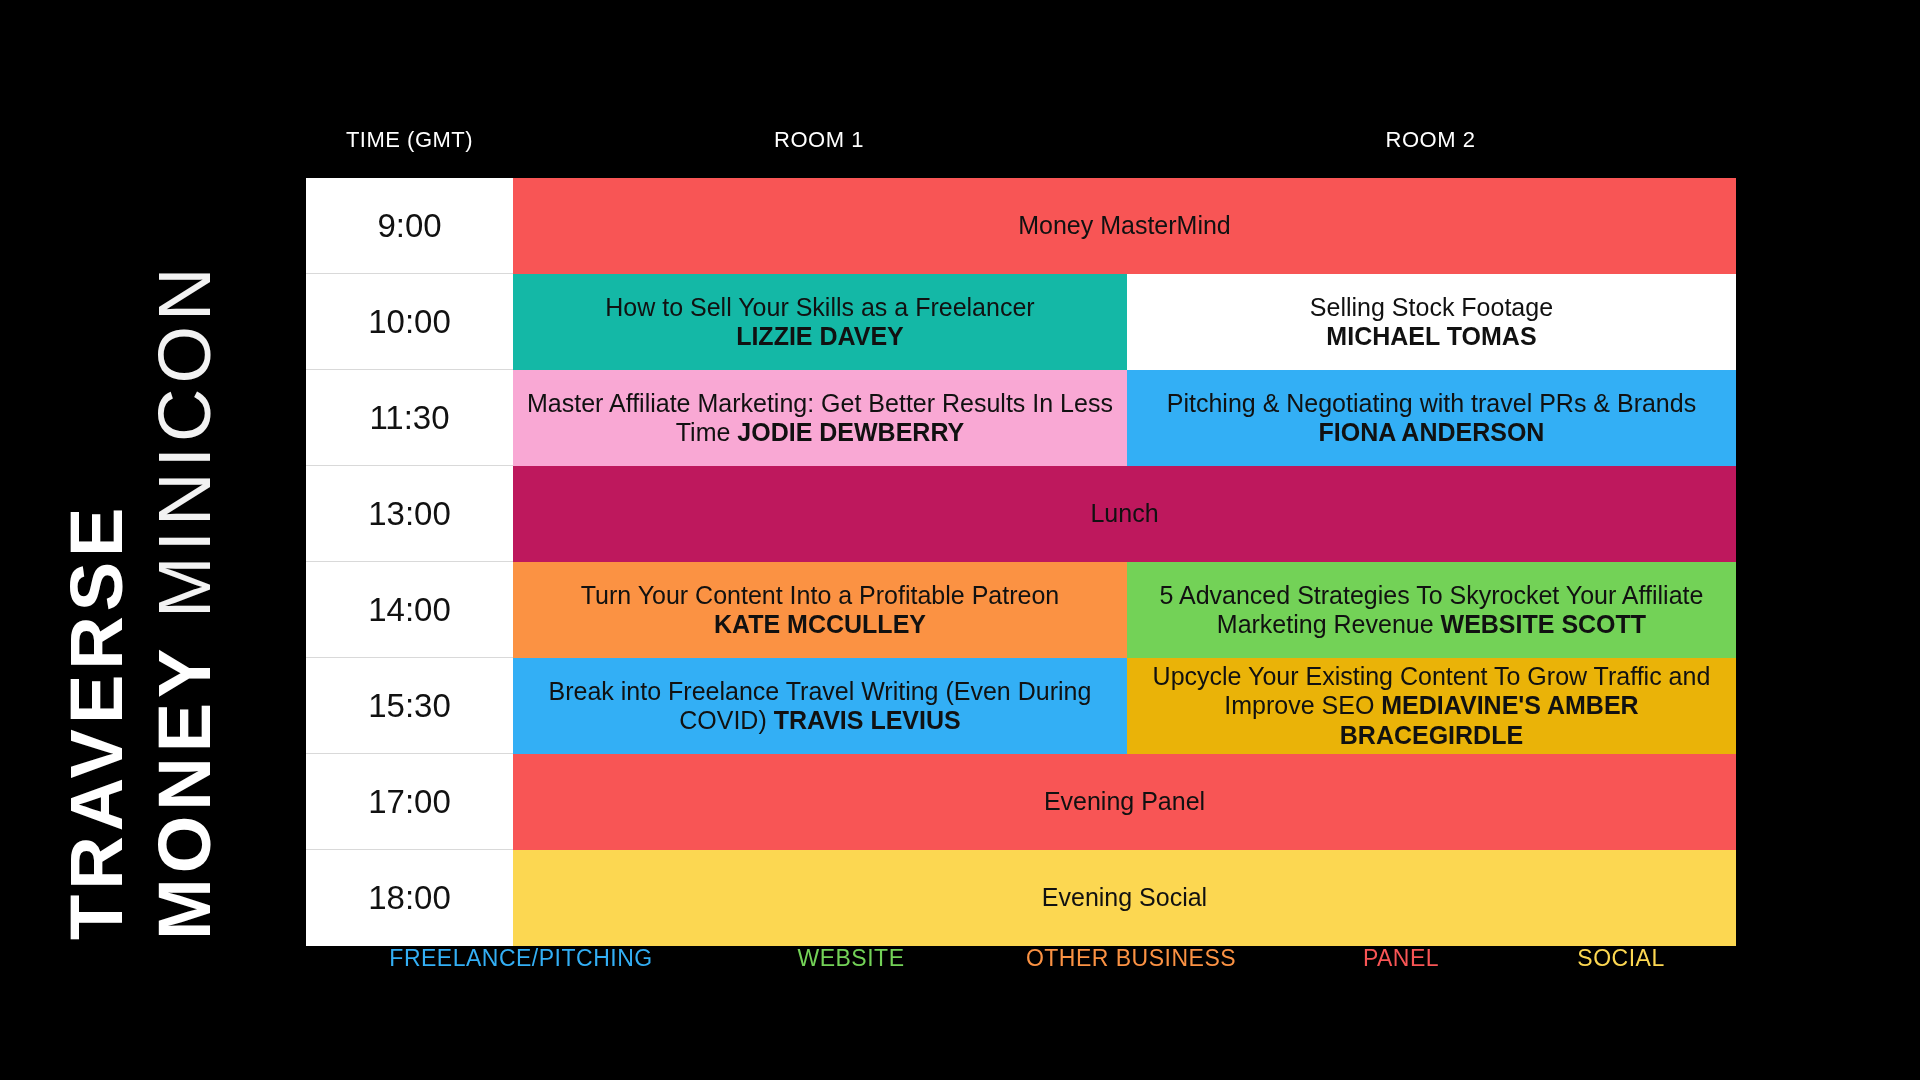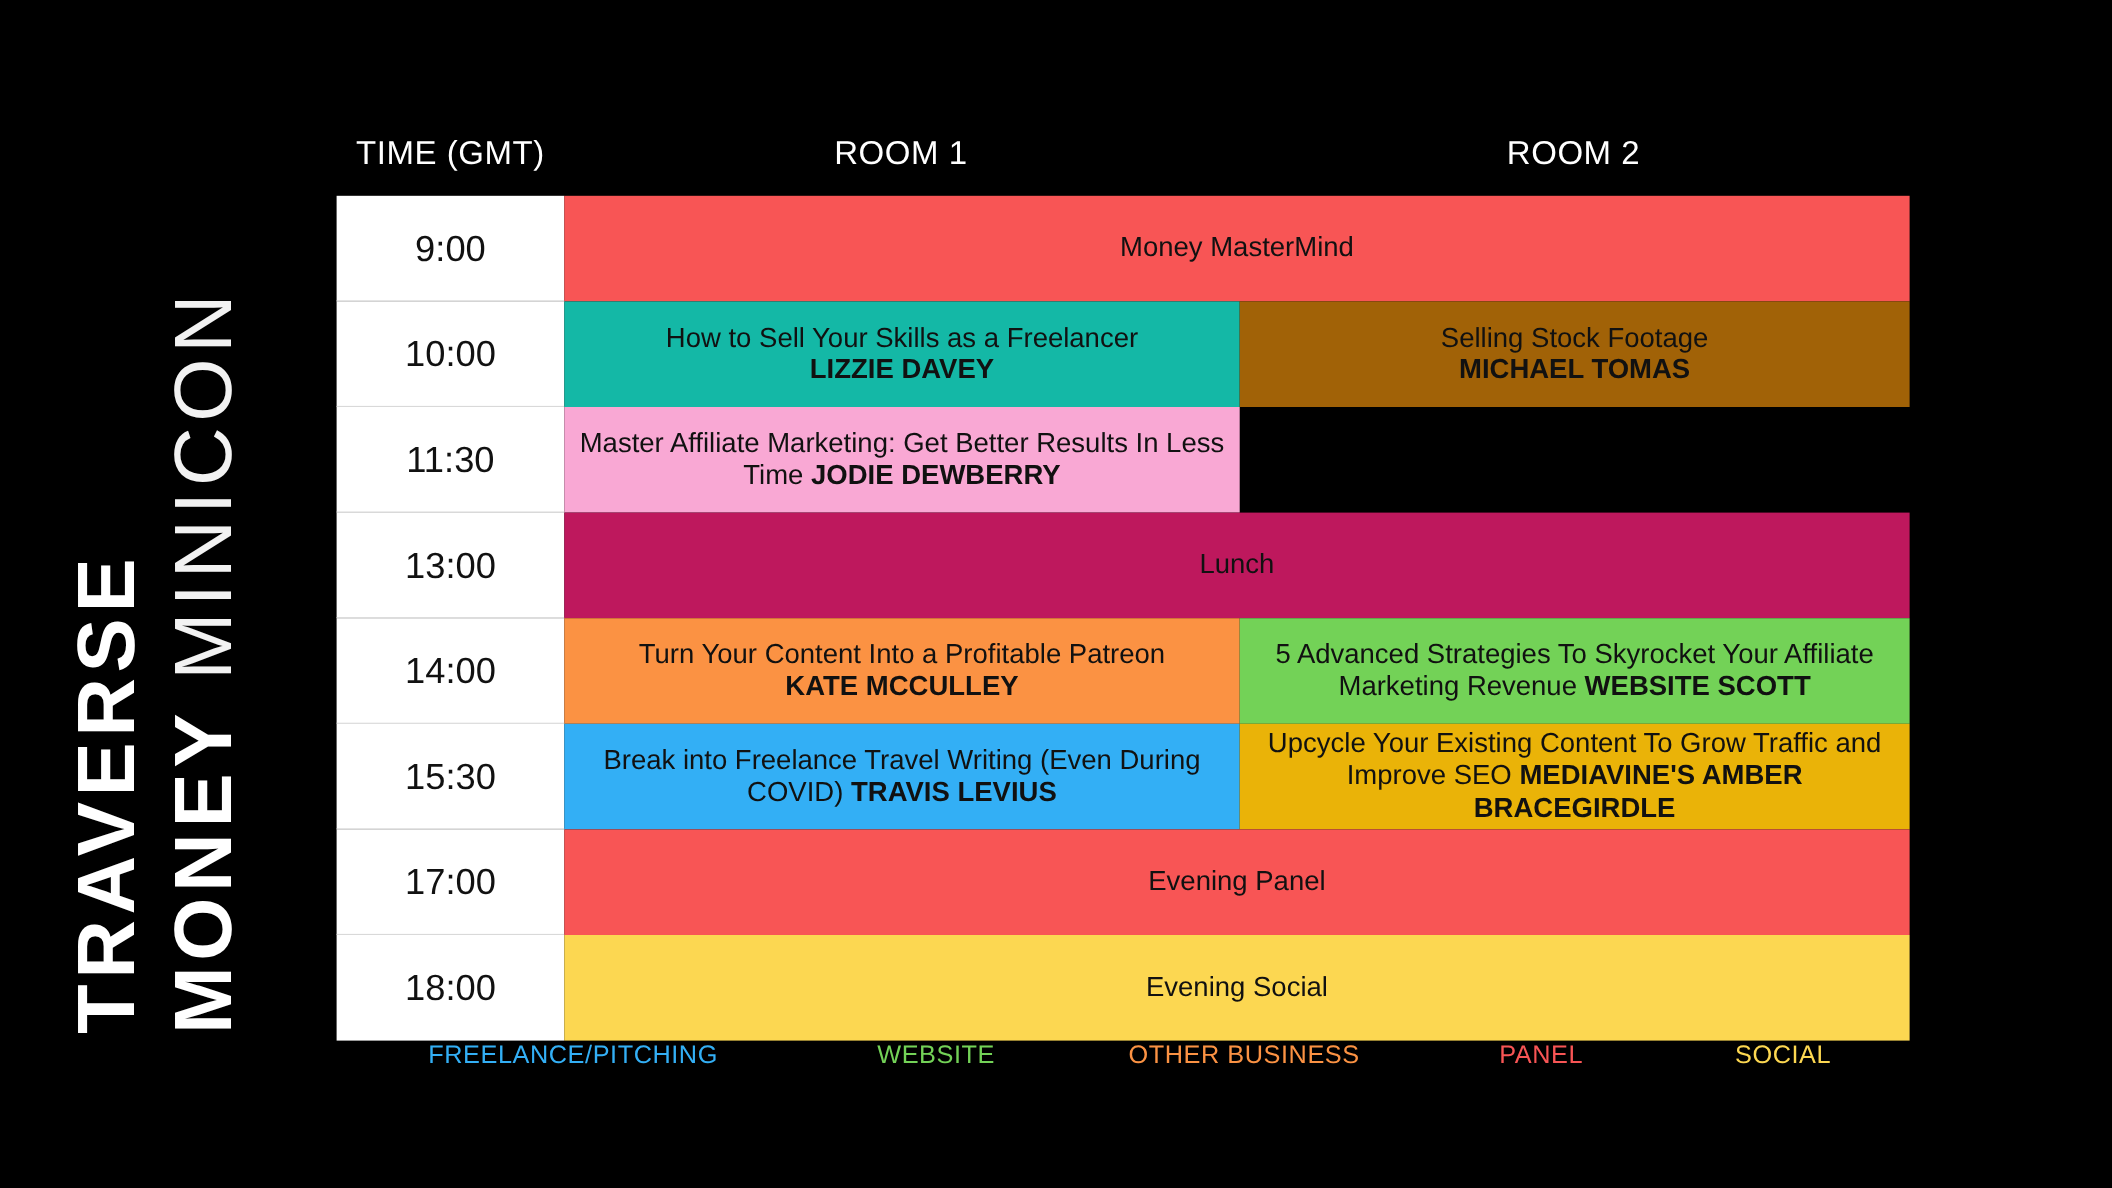--- a/index.html
+++ b/index.html
@@ -48,21 +48,21 @@
 
   
   #col-headers {
     position: absolute;
     left: 306px; top: 110px;
     width: 1430px; height: 60px;
     display: flex;
   }
   .col-head {
     color: #ffffff;
-    font-size: 30px;
+    font-size: 22px;
     font-weight: 400;
     display: flex; align-items: center; justify-content: center;
     letter-spacing: 0.5px;
   }
   #head-time  { width: 207px; }
   #head-room1 { width: 612px; }
   #head-room2 { width: 611px; }
 
   
   #schedule {
@@ -142,31 +142,35 @@
           </div>
         </div>
       </div>
       <div class="row" style="height: 96px;">
         <div class="time-cell">10:00</div>
         <div class="sessions">
           <div class="cell" style="background: #14b8a6; width: 50.2%;">
             <div class="title">How to Sell Your Skills as a Freelancer</div>
             <div class="speaker">LIZZIE DAVEY</div>
           </div>
-          <div class="cell" style="background: #a16207; width: 49.8%;">
+          <div class="cell" style="background: #ffffff; width: 49.8%;">
             <div class="title">Selling Stock Footage</div>
             <div class="speaker">MICHAEL TOMAS</div>
           </div>
         </div>
       </div>
       <div class="row" style="height: 96px; justify-content: space-between;">
         <div class="time-cell">11:30</div>
         <div class="sessions">
           <div class="cell inline-name" style="background: #f9a8d4; width: 50.2%;">
             <div class="line"><span class="title">Master Affiliate Marketing: Get Better Results In Less Time </span><span class="speaker">JODIE DEWBERRY</span></div>
+          </div>
+          <div class="cell" style="background: rgb(51, 175, 245); width: 49.8%;">
+            <div class="title">Pitching &amp; Negotiating with travel PRs &amp; Brands</div>
+            <div class="speaker">FIONA ANDERSON</div>
           </div>
         </div>
       </div>
       <div class="row" style="height: 96px;">
         <div class="time-cell">13:00</div>
         <div class="sessions">
           <div class="cell full" style="background: #be185d;">
             <div class="title">Lunch</div>
           </div>
         </div>

